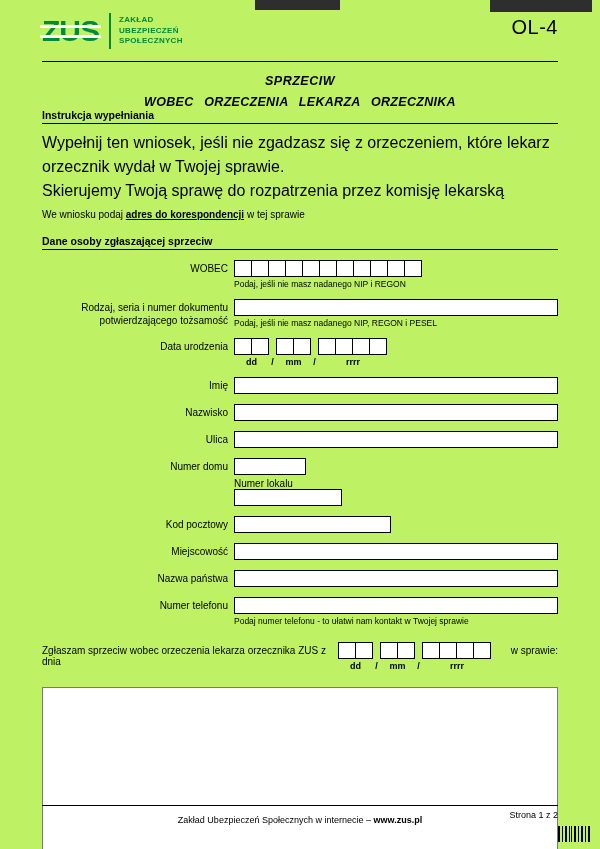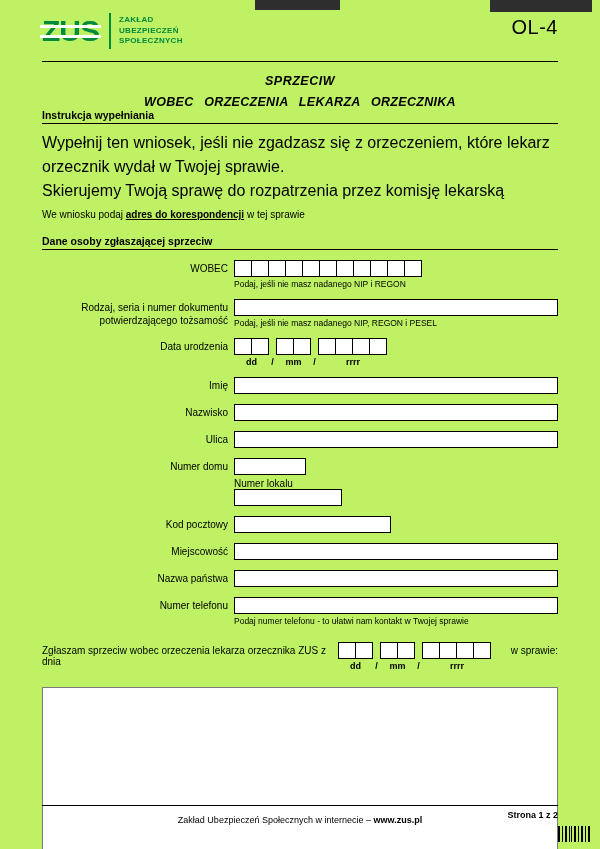--- a/index.html
+++ b/index.html
@@ -91,21 +91,21 @@
     border: 1px solid #7a7a7a; background: #fff; resize: none; outline: none;
     font-family: "Liberation Sans", sans-serif; font-size: 10px; padding: 4px;
   }
 
   
   .footer {
     position: absolute; left: 42px; right: 42px; bottom: 24px;
     border-top: 1px solid #000; padding-top: 9px;
   }
   .footer-center { text-align: center; font-size: 9px; }
-  .footer-page { position: absolute; right: 0; top: 4px; font-size: 9px; font-weight: bold; }
+  .footer-page { position: absolute; right: 0; top: 4px; font-size: 9px; font-weight: normal; }
   .barcode { position: absolute; right: 8px; bottom: 7px; }
 </style>
 </head>
 <body>
 
 <div class="page">
 
   <div class="content">
 
     <div class="header">

